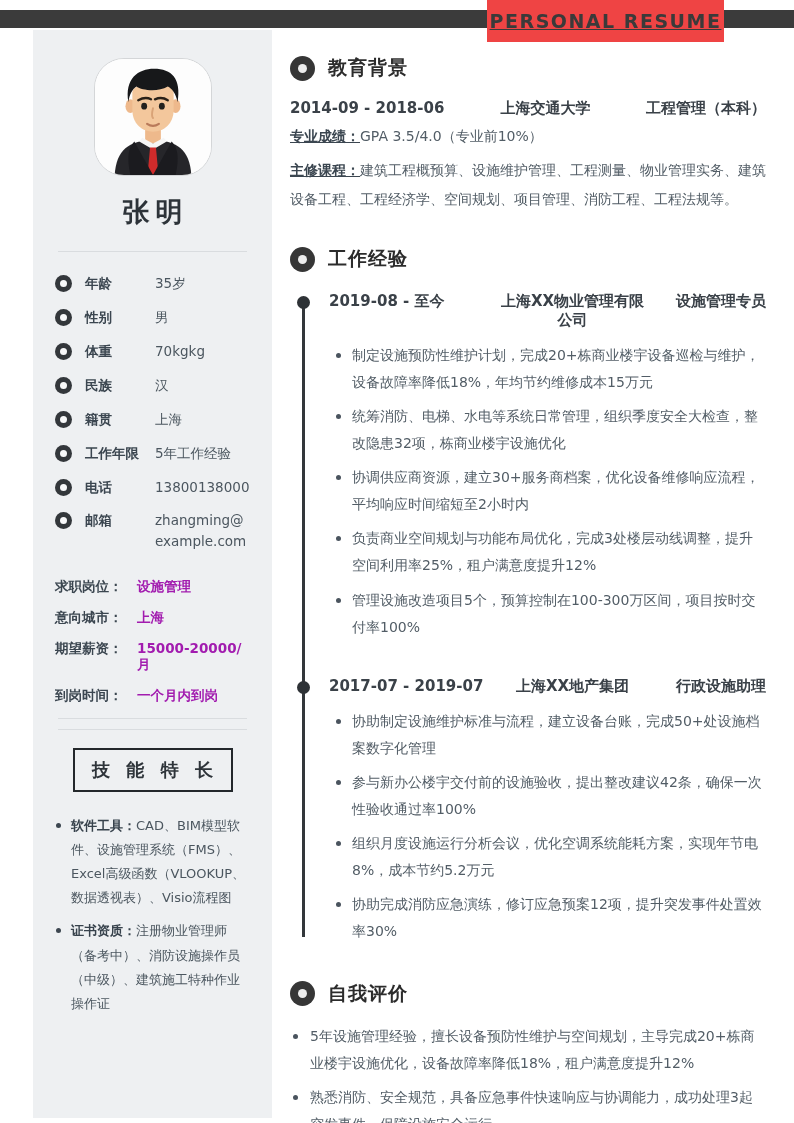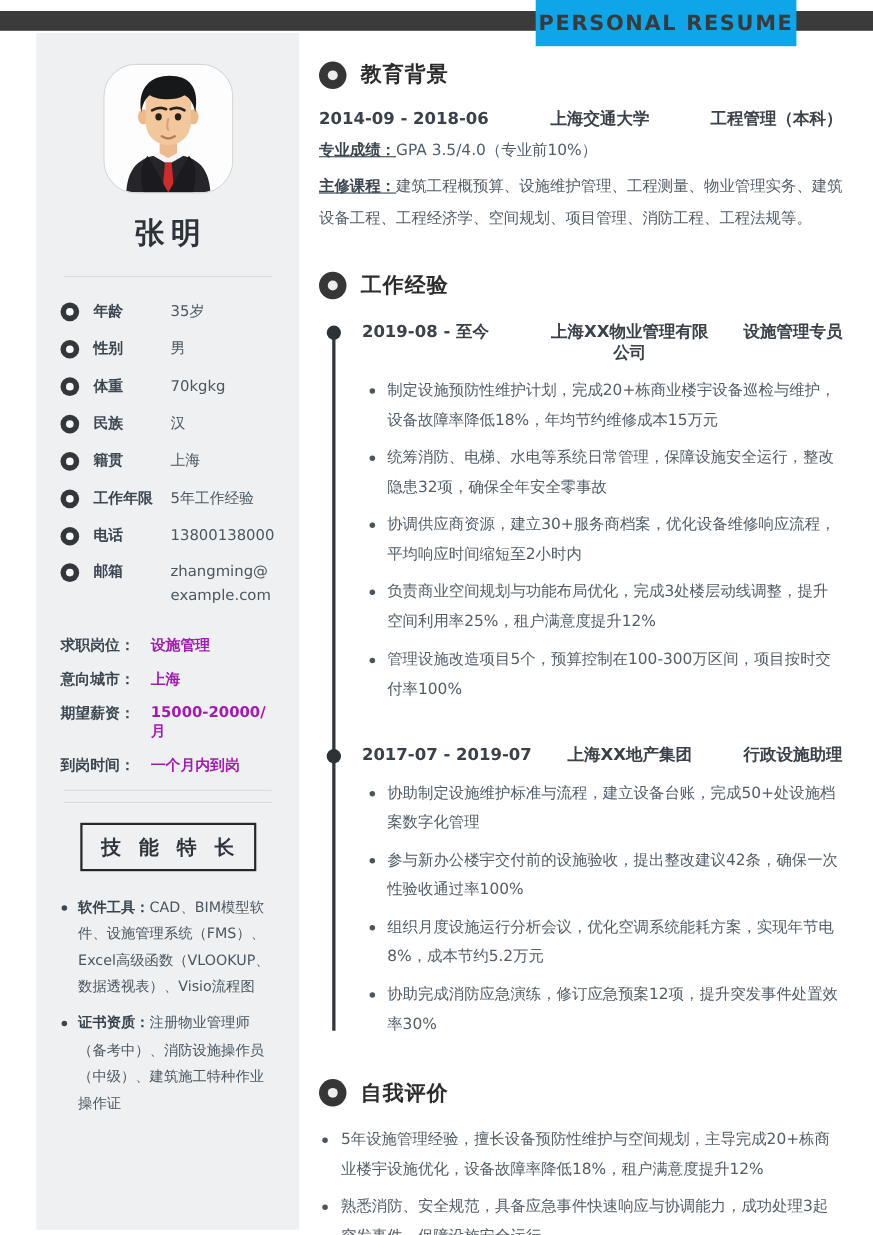--- a/index.html
+++ b/index.html
@@ -3,23 +3,23 @@
 <meta charset="utf-8">
 <style>
   * { margin:0; padding:0; box-sizing:border-box; }
   html,body { background:#fff; }
   body { font-family:"DejaVu Sans","Liberation Sans",sans-serif; }
   .page { position:relative; width:794px; height:1123px; background:#fff;
           outline:1px solid #e3e3e3; overflow:hidden; margin:0 auto; }
 
   
   .banner-bar { position:absolute; left:0; right:0; top:10px; height:18px; background:#3b3b3b; z-index:1; }
-  .banner-label { position:absolute; top:0; right:70px; width:237px; height:42px; background:#0ea5e9; z-index:2;
+  .banner-label { position:absolute; top:0; right:70px; width:237px; height:42px; background:#ef4444; z-index:2;
                   display:flex; align-items:center; justify-content:center;
-                  font-size:19px; font-weight:700; letter-spacing:1.5px; color:#3a3a3a; }
+                  font-size:19px; font-weight:700; letter-spacing:1.5px; color:#3a3a3a;text-decoration:underline; }
 
   
   .sidebar { position:absolute; left:33px; top:30px; width:239px; height:1088px;
              background:#eef0f2; padding:28px 22px 16px; }
   .photo { width:118px; height:118px; margin:0 auto; background:#fdfdfd;
            border:1px solid #d4d6d8; border-radius:30px; overflow:hidden; }
   .photo svg { display:block; width:100%; height:100%; }
   .name { margin-top:18px; text-align:center; font-size:27px; font-weight:700;
           color:#2d3339; letter-spacing:6px; text-indent:6px; }
   .divider { height:1px; background:#d9dcdf; margin:21px 3px; }
@@ -237,21 +237,21 @@
 
         <div class="job">
           <span class="job-dot"></span>
           <div class="job-head">
             <span class="job-period">2019-08 - 至今</span>
             <span class="job-company"><span>上海XX物业管理有限公司</span></span>
             <span class="job-role">设施管理专员</span>
           </div>
           <ul class="bullets">
             <li>制定设施预防性维护计划，完成20+栋商业楼宇设备巡检与维护，设备故障率降低18%，年均节约维修成本15万元</li>
-            <li>统筹消防、电梯、水电等系统日常管理，保障设施安全运行，整改隐患32项，确保全年安全零事故</li>
+            <li>统筹消防、电梯、水电等系统日常管理，组织季度安全大检查，整改隐患32项，栋商业楼宇设施优化</li>
             <li>协调供应商资源，建立30+服务商档案，优化设备维修响应流程，平均响应时间缩短至2小时内</li>
             <li>负责商业空间规划与功能布局优化，完成3处楼层动线调整，提升空间利用率25%，租户满意度提升12%</li>
             <li>管理设施改造项目5个，预算控制在100-300万区间，项目按时交付率100%</li>
           </ul>
         </div>
 
         <div class="job">
           <span class="job-dot"></span>
           <div class="job-head">
             <span class="job-period">2017-07 - 2019-07</span>

